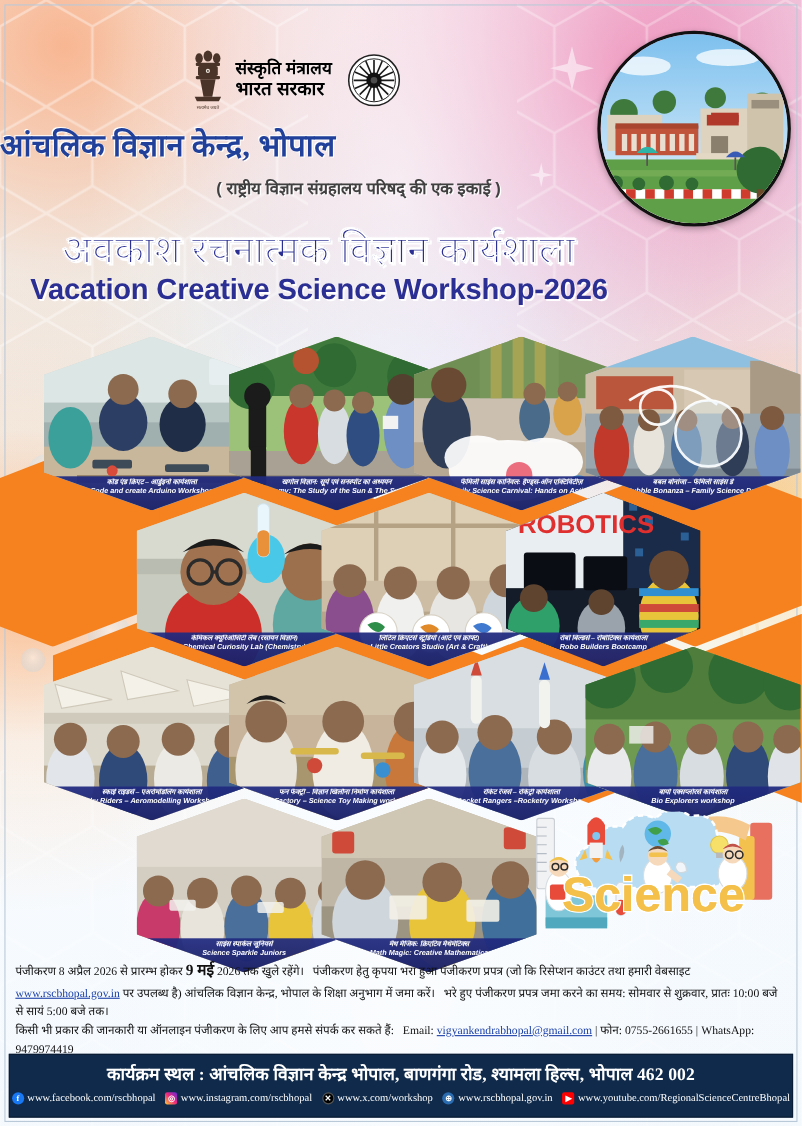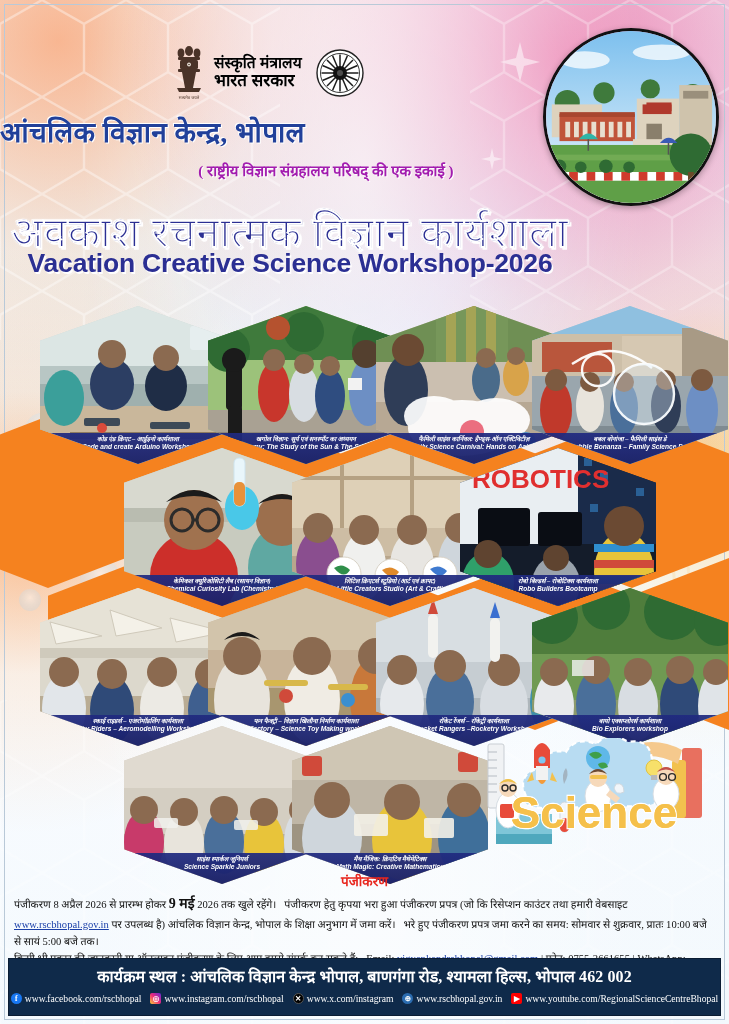--- a/index.html
+++ b/index.html
@@ -65,29 +65,29 @@
     position: absolute; left: 0; top: 112px; width: 560px;
     text-align: left;
     font-family: "Liberation Serif", serif;
     font-weight: bold; font-size: 28px; color: #21409a;
     letter-spacing: .3px;
     text-shadow: 1px 1px 0 #fff, -1px -1px 0 #fff;
   }
   .h-sub {
     position: absolute; left: 0; top: 160px; width: 652px;
     text-align: center;
-    font-family: Liberation Serif, serif;
-    font-weight: bold; font-size: 15px; color: #a21caf;
+    font-family: Liberation Sans, sans-serif;
+    font-weight: bold; font-size: 15px; color: #404040;
     text-shadow: 1px 1px 0 #fff;
   }
   .h-main-hi {
     position: absolute; left: 0; top: 202px; width: 580px;
     text-align: center;
     font-family: "Liberation Serif", serif;
-    font-weight: bold; font-size: 42px;
+    font-weight: bold; font-size: 35px;
     color: #2b2f93;
     letter-spacing: .5px;
     -webkit-text-stroke: 0.6px #ffffff;
     text-shadow: 2px 2px 0 rgba(255,255,255,0.95), -1px -1px 0 rgba(255,255,255,0.9), 0 0 3px rgba(255,255,255,0.9);
   }
   .h-main-en {
     position: absolute; left: 0; top: 248px; width: 580px;
     text-align: center;
     font-family: "Liberation Sans", sans-serif;
     font-weight: bold; font-size: 26.5px;
@@ -629,21 +629,21 @@
           <circle cx="148" cy="126" r="17" fill="#ffffff" stroke="#d8d2c6"></circle>
           <path d="M138 121 q9 -6 17 2 q-7 10 -17 -2 z" fill="#3f7ad0"></path>
         </g>
       </svg>
       <div class="cap">
         <span class="hi">लिटिल क्रिएटर्स स्टूडियो (आर्ट एवं क्राफ्ट)</span>
         <span class="en">Little Creators Studio (Art &amp; Craft)</span>
       </div>
     </div>
 
-    <div class="hexcell" style="left:460px; top:152px; width:196px; height:158px;">
+    <div class="hexcell" style="left:460px; top:152px; width:177px; height:158px;">
       <svg class="photo" viewBox="0 0 196 158" preserveAspectRatio="xMidYMid slice">
         <rect width="196" height="158" fill="#1b2536"></rect>
         <rect width="120" height="100" fill="#e9eef2"></rect>
         <rect x="118" y="0" width="78" height="104" fill="#1a2b4a"></rect>
         <g fill="#2f6ea8" opacity=".8">
           <rect x="124" y="10" width="8" height="8"></rect>
             <rect x="140" y="24" width="8" height="8"></rect>
           <rect x="160" y="14" width="8" height="8"></rect>
             <rect x="176" y="40" width="8" height="8"></rect>
           <rect x="130" y="56" width="8" height="8"></rect>
@@ -968,21 +968,20 @@
         <rect x="74" y="64" width="9" height="30" rx="4.5" fill="#f2f6fa" stroke="#cfd8de"></rect>
         <rect x="74" y="80" width="9" height="14" rx="4.5" fill="#e84b3a"></rect>
       </g>
 
       <text x="108" y="90" text-anchor="middle" font-family="Liberation Sans, sans-serif" font-size="44" font-weight="bold" fill="#f5c04a" stroke="#ffffff" stroke-width="2.5" paint-order="stroke">Science</text>
       <text x="108" y="90" text-anchor="middle" font-family="Liberation Sans, sans-serif" font-size="44" font-weight="bold" fill="#f5c04a">Science</text>
     </svg>
   </div>
 
   <div class="reg-block">
-    <div class="reg-title">पंजीकरण</div>
     <div class="reg-p">
       <span>पंजीकरण 8 अप्रैल 2026 से प्रारम्भ होकर</span>
       <span class="big">9 मई</span>
       <span>2026 तक खुले रहेंगे।</span>
       &nbsp;
       <span>पंजीकरण हेतु कृपया भरा हुआ पंजीकरण प्रपत्र (जो कि रिसेप्शन काउंटर तथा हमारी वेबसाइट</span>
       <span class="lnk">www.rscbhopal.gov.in</span>
       <span>पर उपलब्ध है) आंचलिक विज्ञान केन्द्र, भोपाल के शिक्षा अनुभाग में जमा करें।</span>
       &nbsp;
       <span>भरे हुए पंजीकरण प्रपत्र जमा करने का समय: सोमवार से शुक्रवार, प्रातः 10:00 बजे से सायं 5:00 बजे तक।</span>
@@ -1007,21 +1006,21 @@
       <div class="item">
         <span class="ic fb">f</span>
         <span>www.facebook.com/rscbhopal</span>
       </div>
       <div class="item">
         <span class="ic ig">◎</span>
         <span>www.instagram.com/rscbhopal</span>
       </div>
       <div class="item">
         <span class="ic x">✕</span>
-        <span>www.x.com/instagram</span>
+        <span>www.x.com/workshop</span>
       </div>
       <div class="item">
         <span class="ic web">⊕</span>
         <span>www.rscbhopal.gov.in</span>
       </div>
       <div class="item">
         <span class="ic yt">▶</span>
         <span>www.youtube.com/RegionalScienceCentreBhopal</span>
       </div>
     </div>

